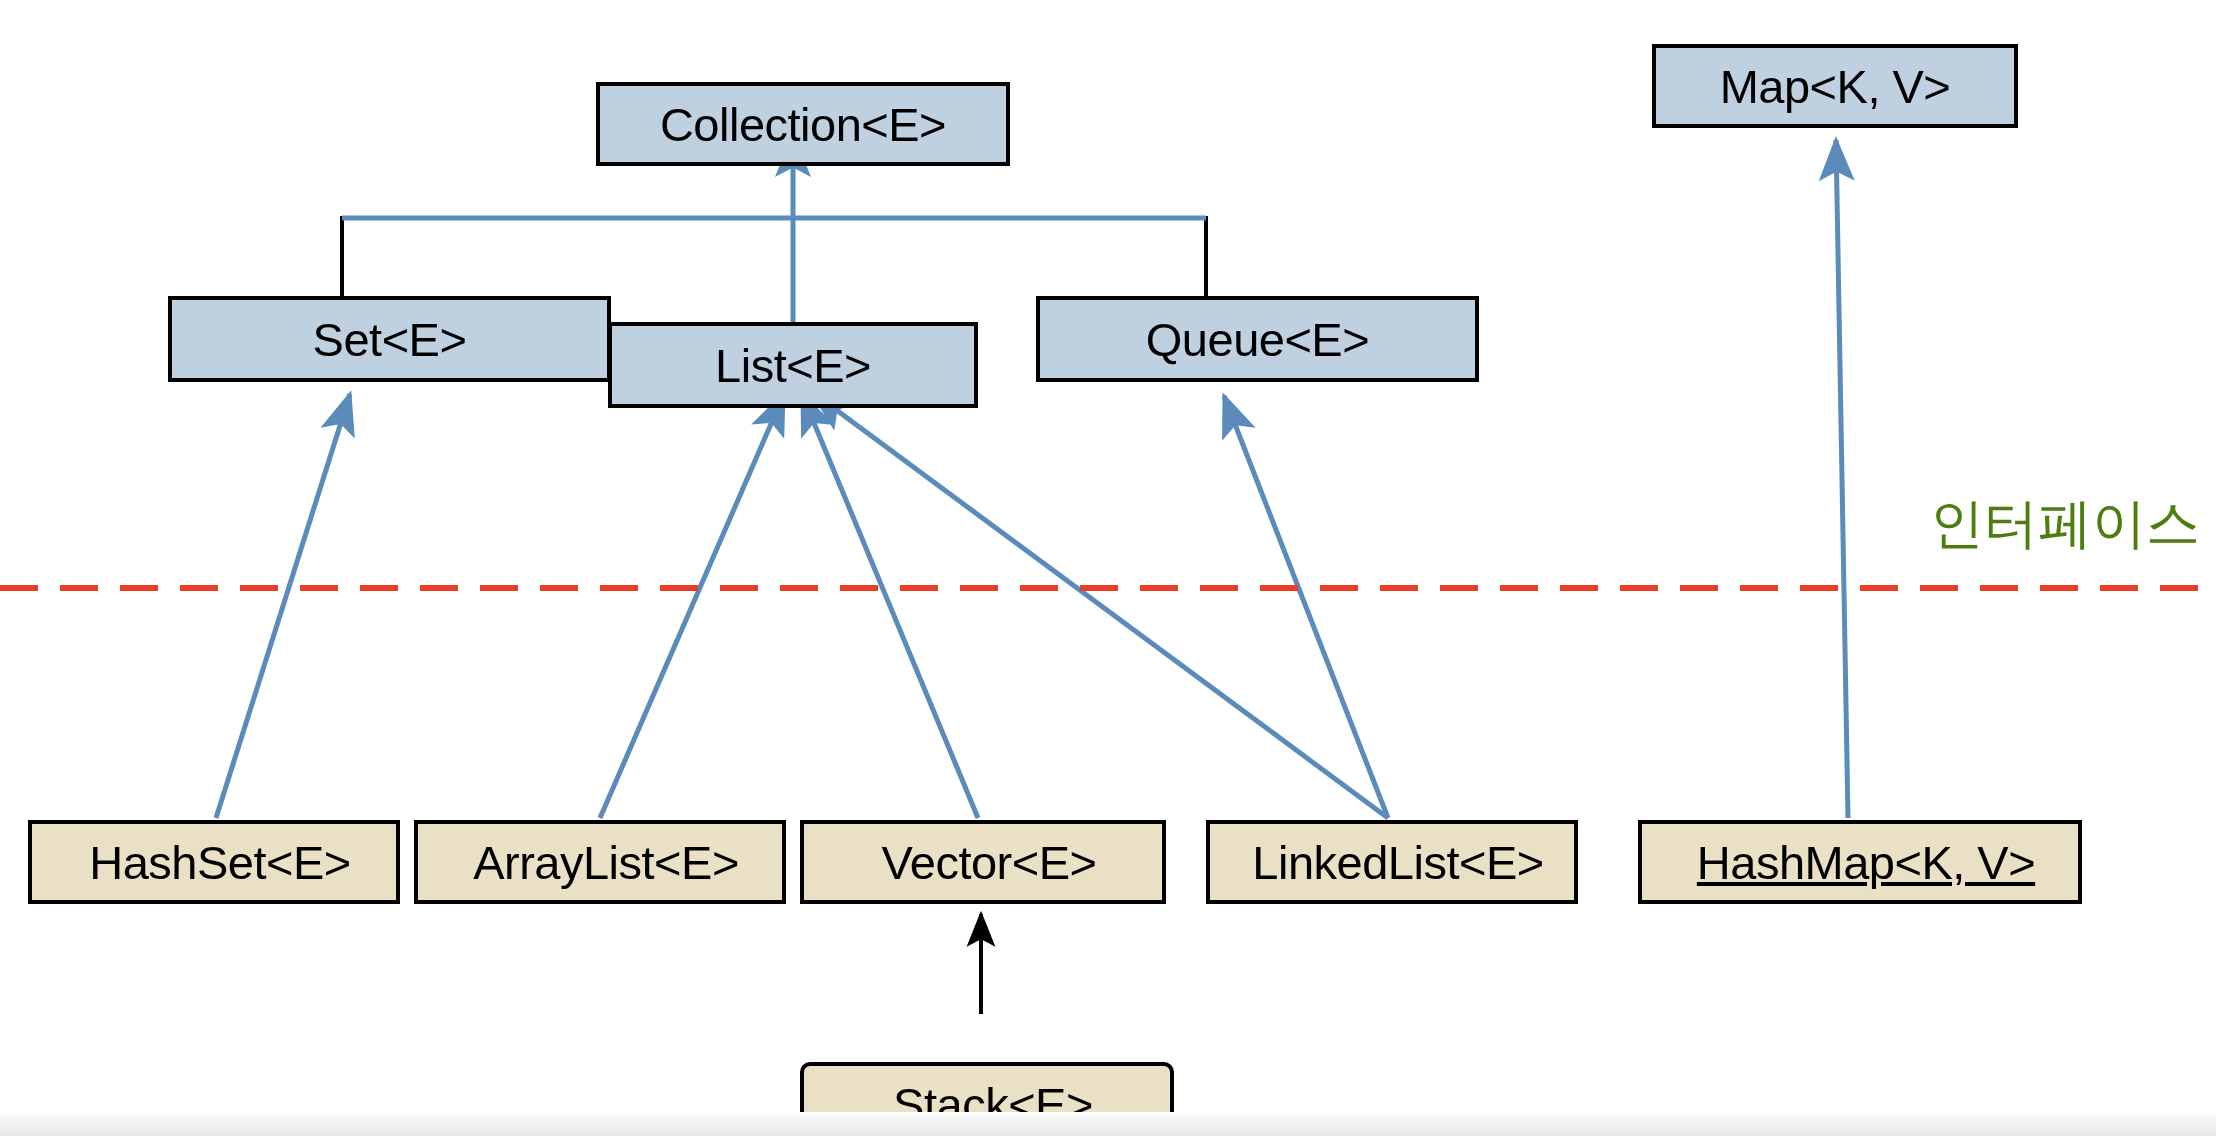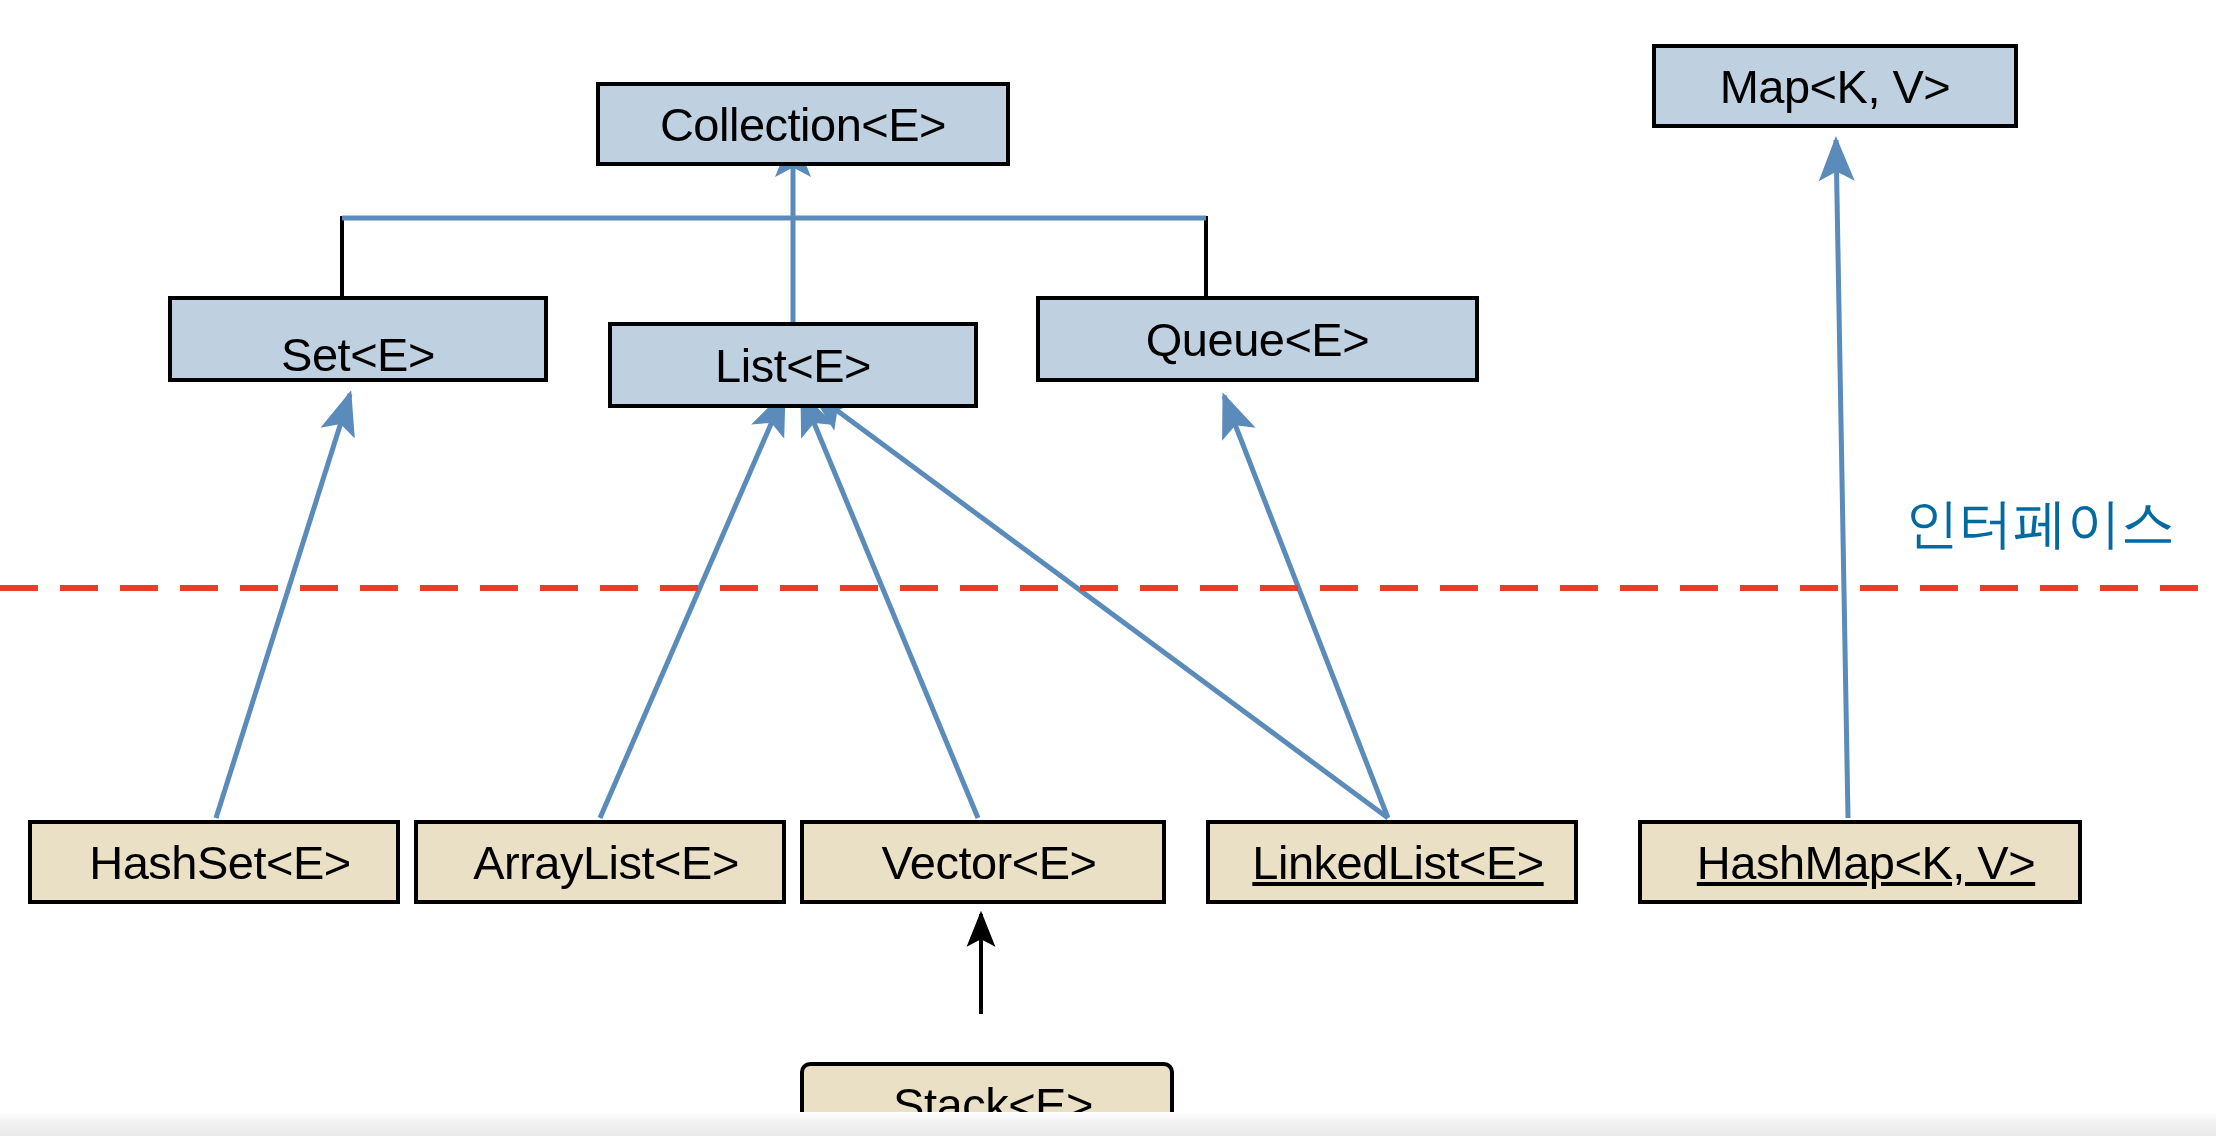--- a/index.html
+++ b/index.html
@@ -40,25 +40,25 @@
   }
   .node.iface {
     background: #bfd0e1;
   }
   .node.klass {
     background: #e9e0c5;
     padding-left: 12px;
   }
   .zone-label {
     position: absolute;
-    color: #0369a1;
+    color: #4d7c0f;
     font-size: 54px;
     line-height: 1.05;
     white-space: nowrap;
-    text-align: center;
+    text-align: right;
   }
   #bottom-strip {
     position: absolute;
     left: 0;
     top: 1112px;
     width: 2216px;
     height: 24px;
     background: linear-gradient(to bottom, #ffffff 0%, #f2f2f2 40%, #e9e9e9 100%);
   }
 </style>
@@ -101,21 +101,21 @@
   </svg>
 
   <div class="node iface" style="left:596px; top:42px; width:414px; height:84px;margin-top:40px;">
     <span>Collection&lt;E&gt;</span>
   </div>
 
   <div class="node iface" style="left:1652px; top:44px; width:366px; height:84px;">
     <span>Map&lt;K, V&gt;</span>
   </div>
 
-  <div class="node iface" style="left:168px; top:296px; width:380px; height:86px;align-items:flex-end;">
+  <div class="node iface" style="left:168px; top:296px; width:443px; height:86px;">
     <span>Set&lt;E&gt;</span>
   </div>
 
   <div class="node iface" style="left:608px; top:296px; width:370px; height:86px;margin-top:26px;">
     <span>List&lt;E&gt;</span>
   </div>
 
   <div class="node iface" style="left:1036px; top:296px; width:443px; height:86px;">
     <span>Queue&lt;E&gt;</span>
   </div>
@@ -125,21 +125,21 @@
   </div>
 
   <div class="node klass" style="left:800px; top:820px; width:366px; height:84px;">
     <span>Vector&lt;E&gt;</span>
   </div>
 
   <div class="node klass" style="left:414px; top:820px; width:372px; height:84px;">
     <span>ArrayList&lt;E&gt;</span>
   </div>
 
-  <div class="node klass" style="left:1206px; top:820px; width:372px; height:84px;text-decoration:underline;">
+  <div class="node klass" style="left:1206px; top:820px; width:372px; height:84px;">
     <span>LinkedList&lt;E&gt;</span>
   </div>
 
   <div class="node klass" style="left:1638px; top:820px; width:444px; height:84px;text-decoration:underline;">
     <span>HashMap&lt;K, V&gt;</span>
   </div>
 
   <div class="node klass" style="left:800px; top:1062px; width:374px; height:84px;border-radius:10px;">
     <span>Stack&lt;E&gt;</span>
   </div>

